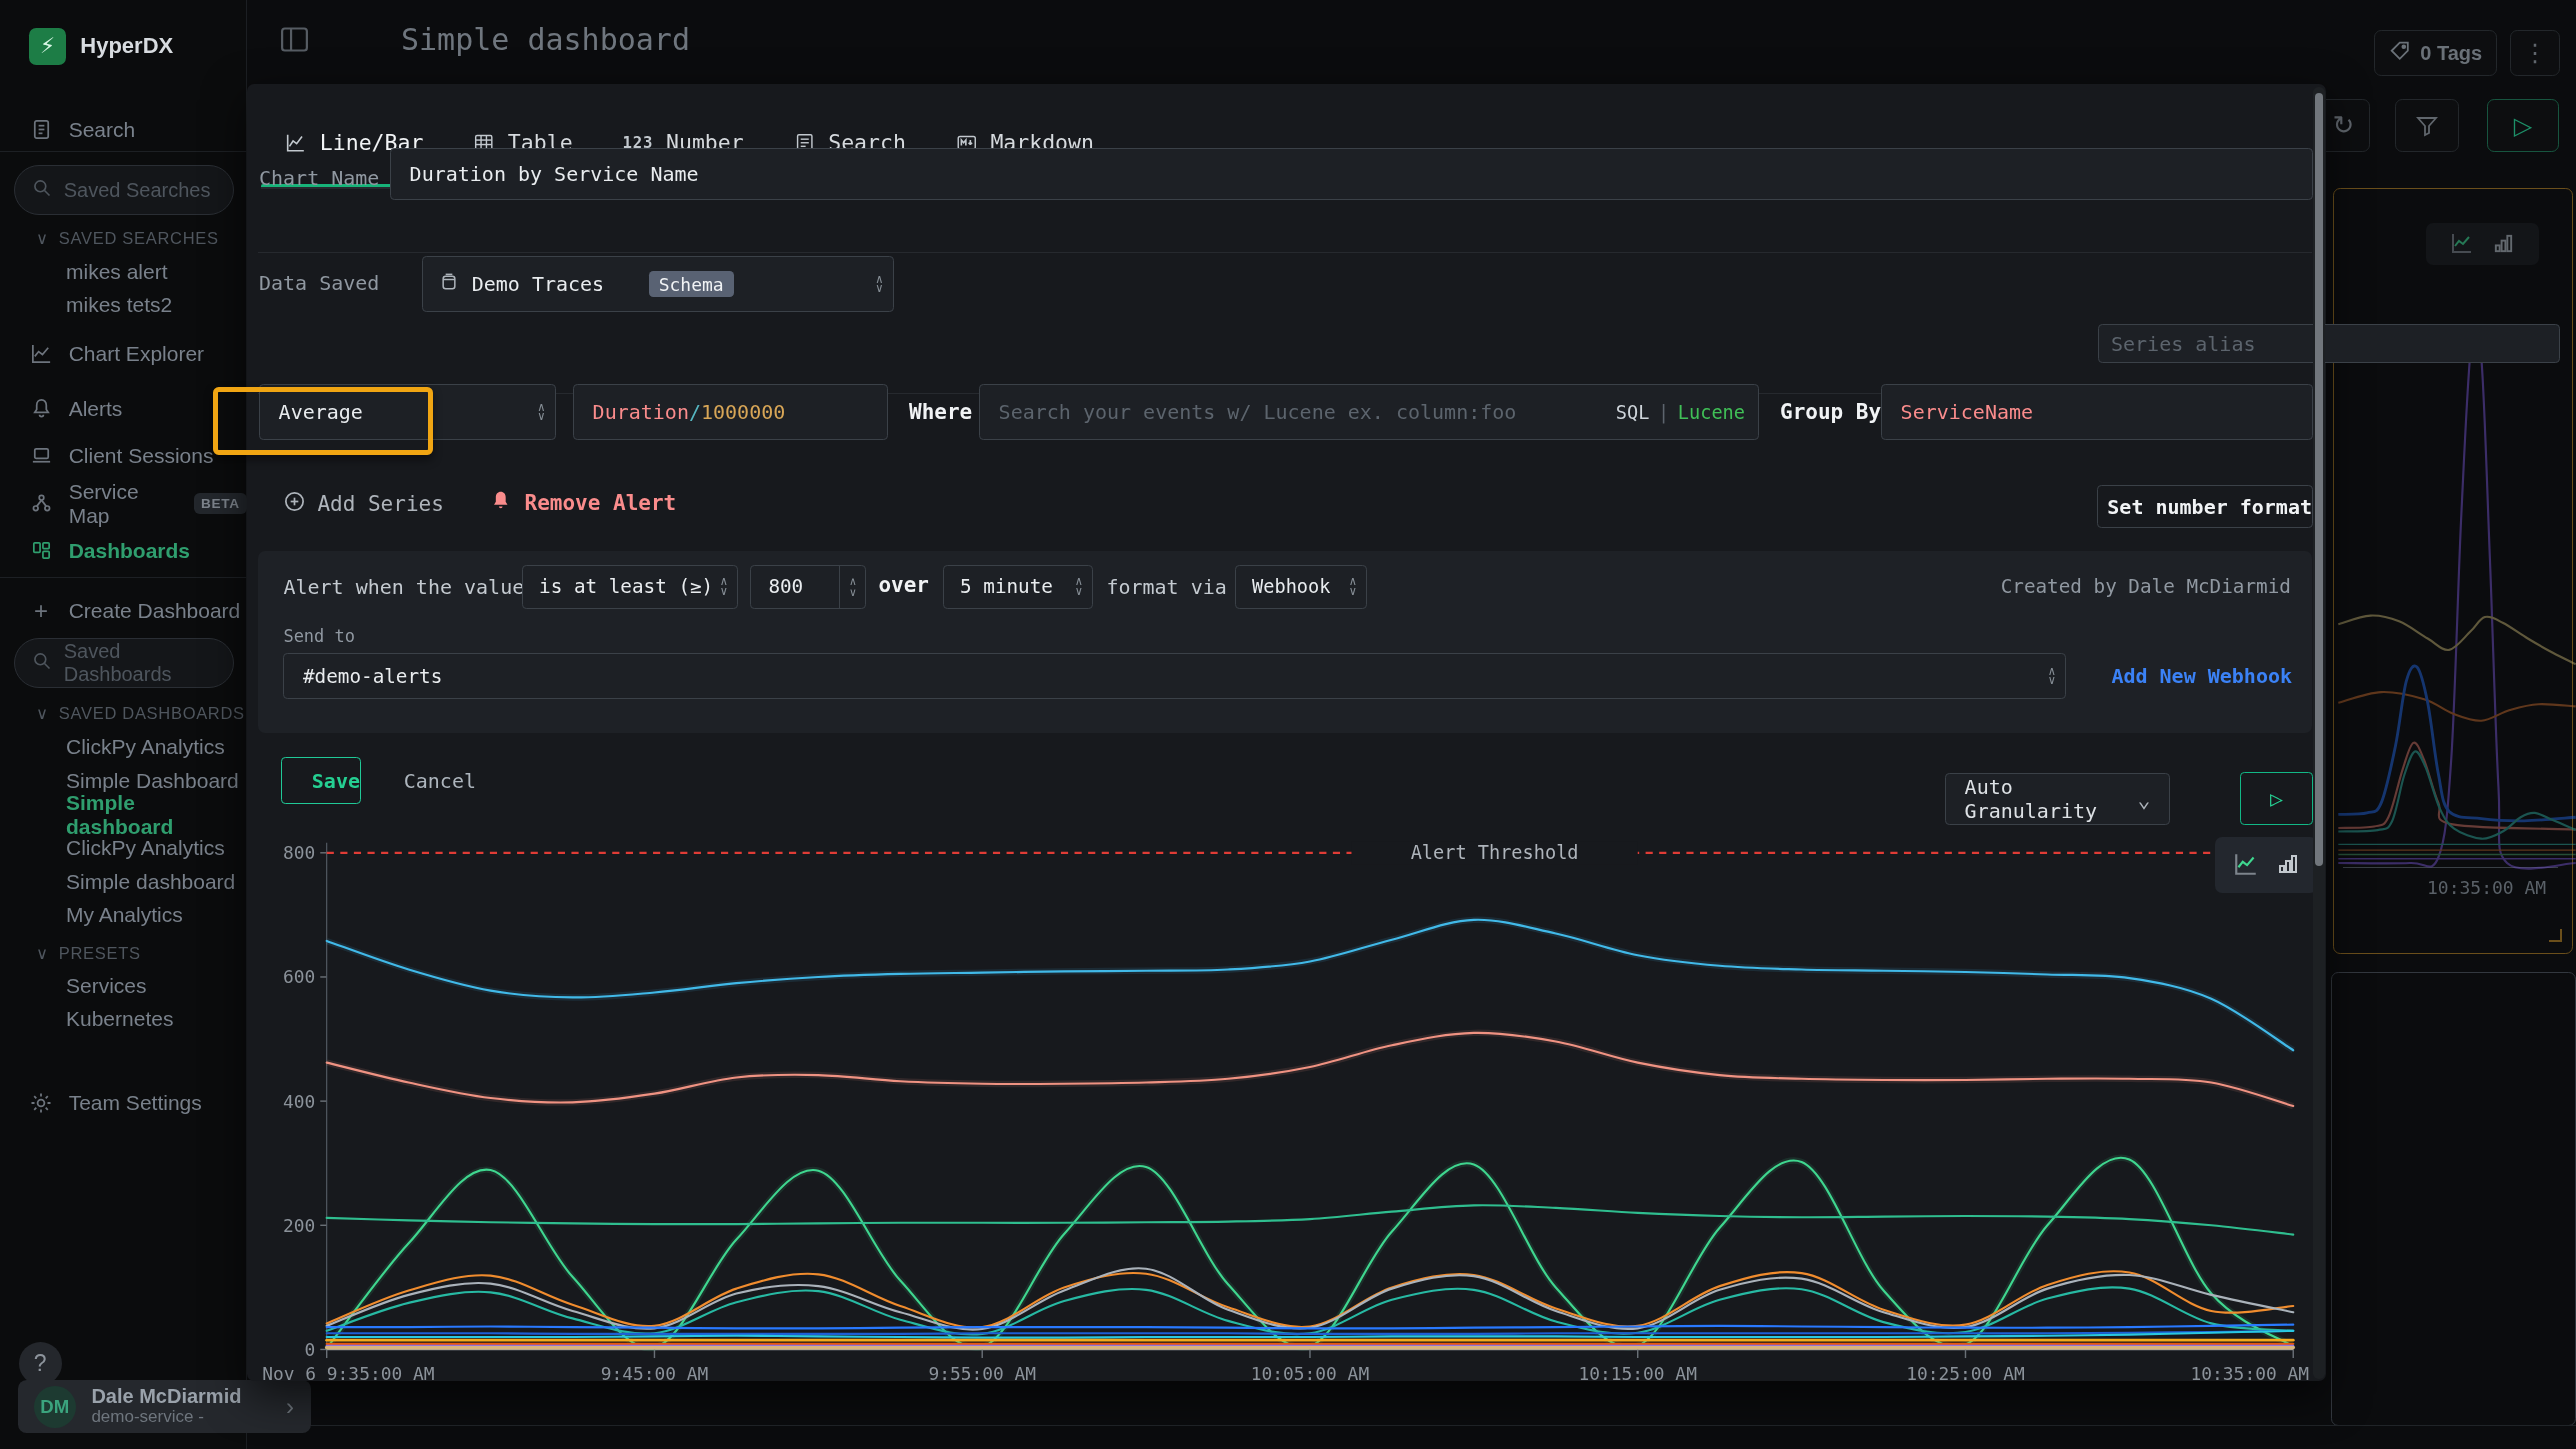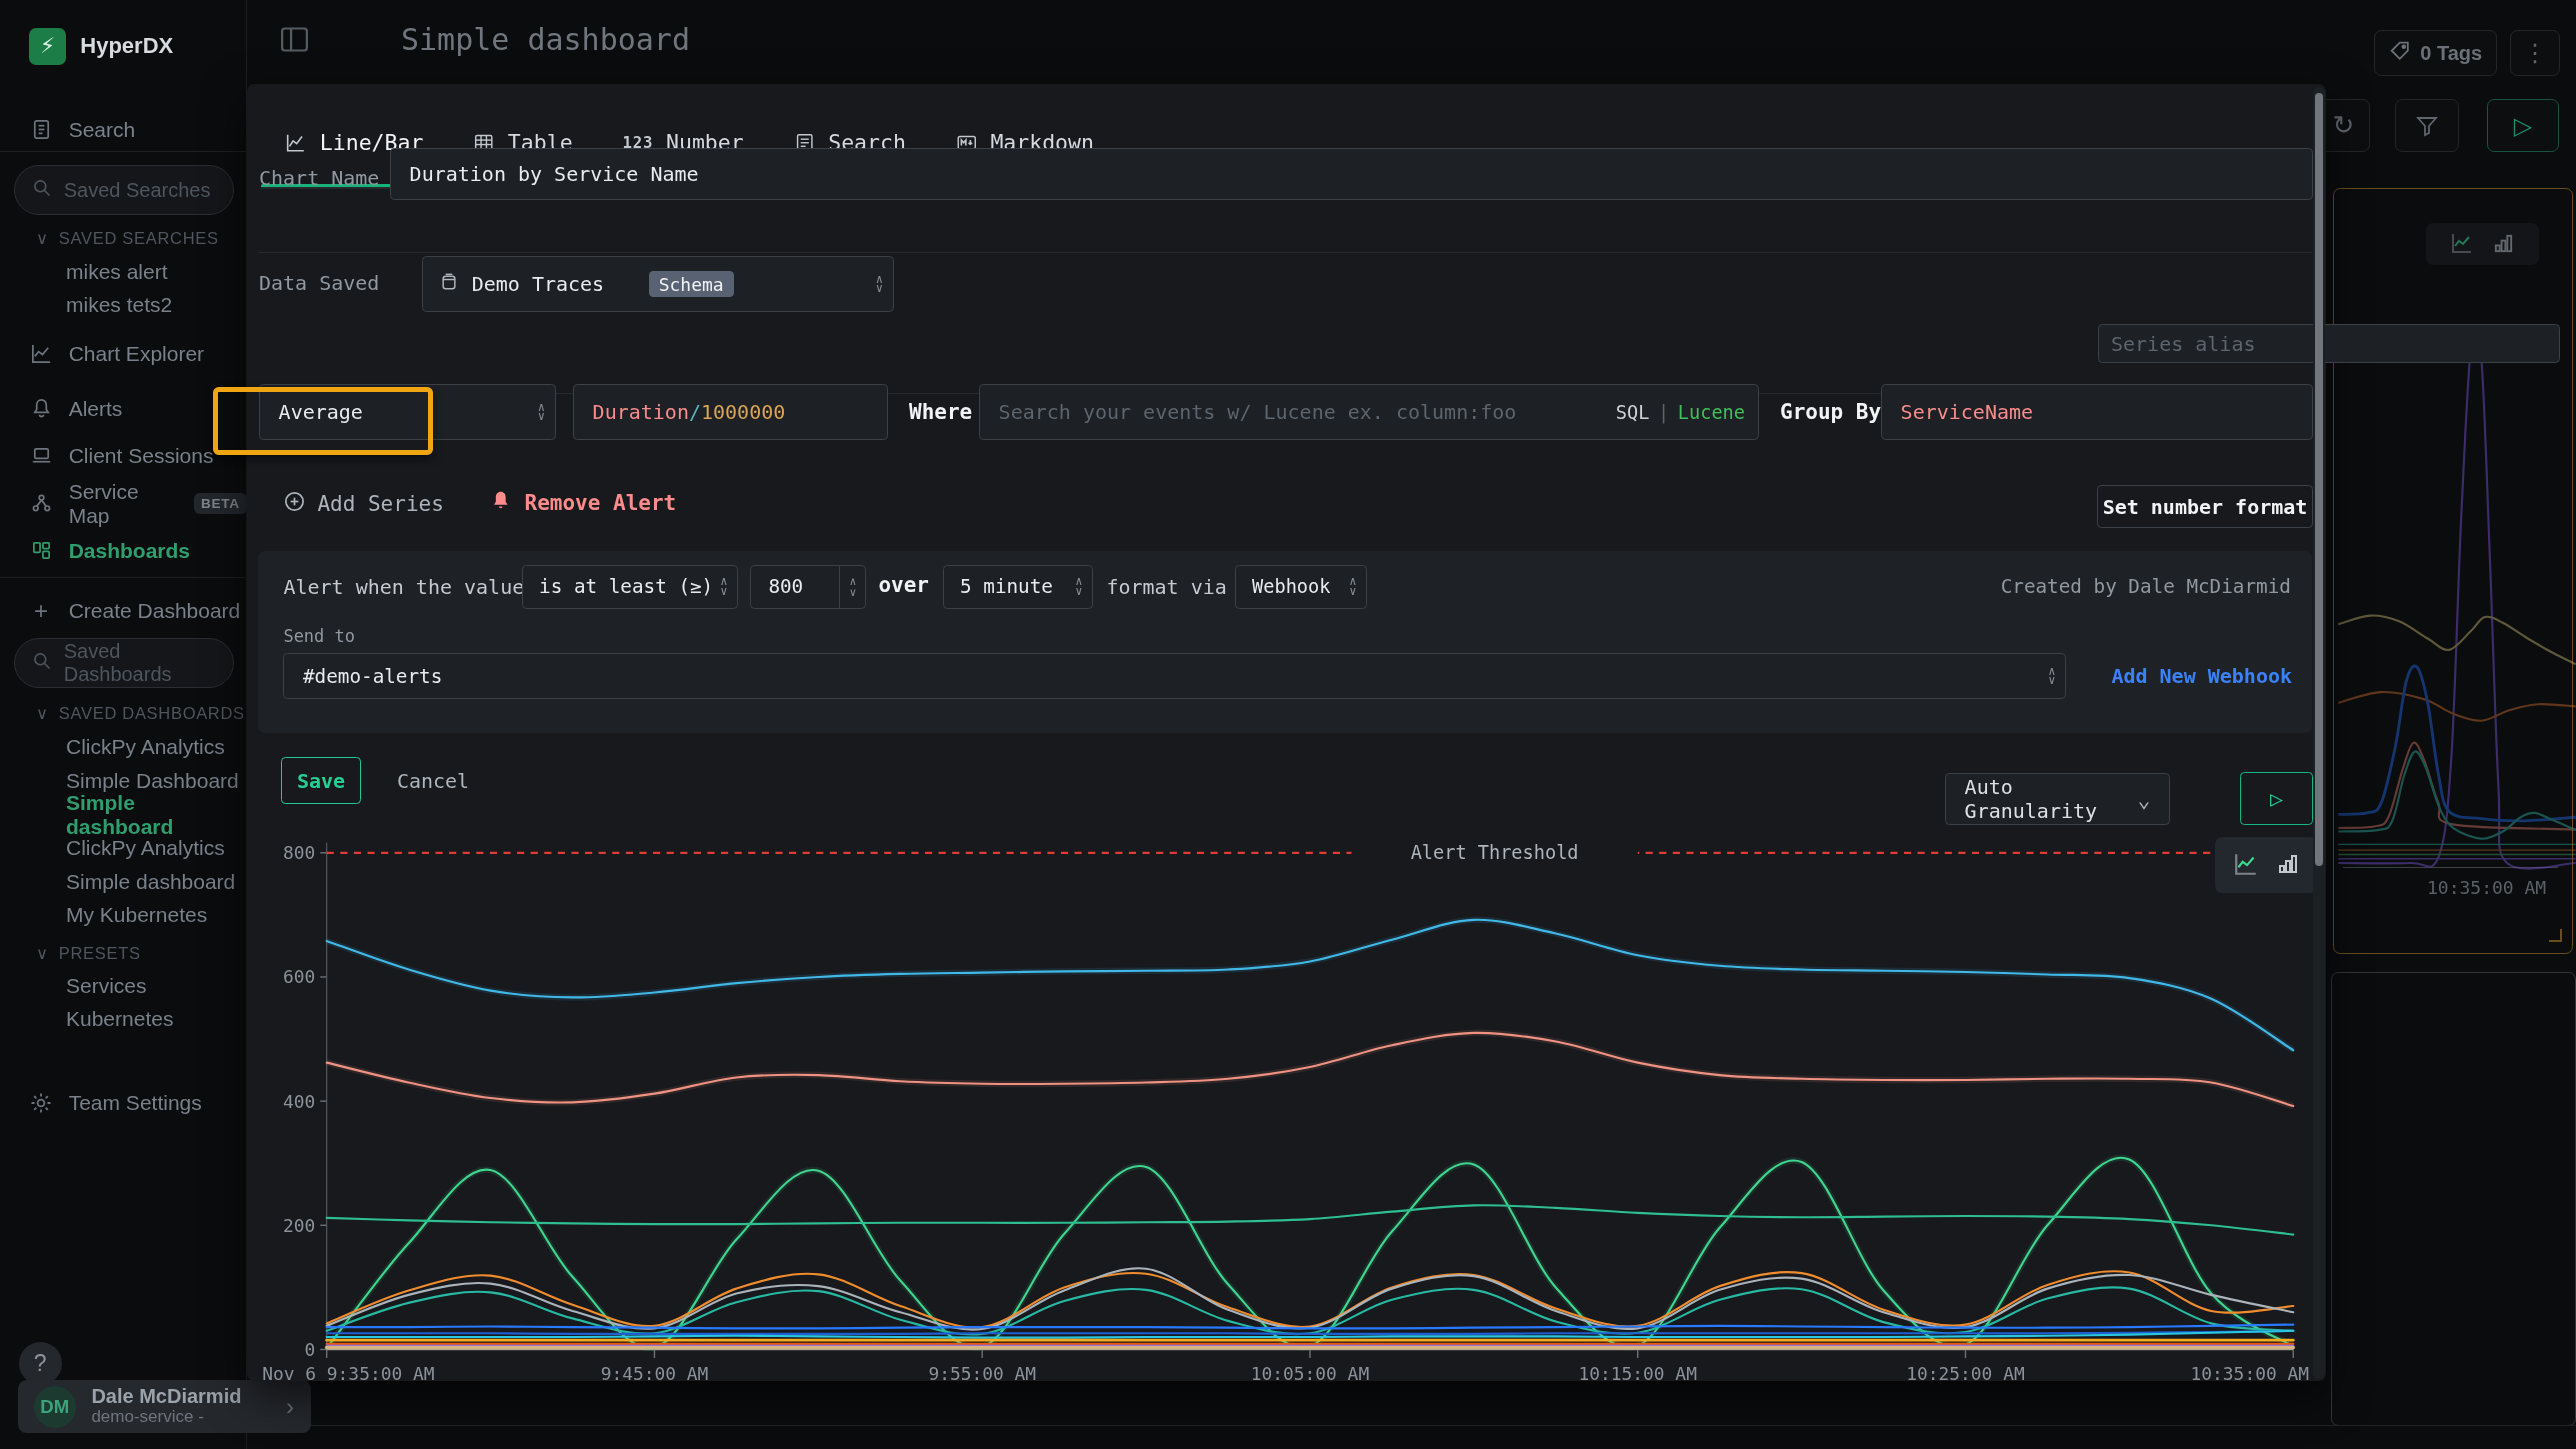--- a/index.html
+++ b/index.html
@@ -66,21 +66,21 @@
   .placeholder{color:#5c646d;}
   .chev-stack{display:flex;flex-direction:column;line-height:9.3px;color:#868e96;font-size:12px;margin-left:auto;margin-right:10px;}
   .divider{position:absolute;height:0.7px;background:#26292e;}
 
   
   #alert-panel{position:absolute;left:11.4px;top:467px;width:2054px;height:182px;background:#1e2126;border-radius:7.2px;}
 
   
   #highlight-box{position:absolute;left:213px;top:387px;width:220px;height:68px;border:5px solid #f0a513;border-radius:5.7px;box-shadow:0 4.3px 10px rgba(0,0,0,.45);z-index:12;background:transparent;}
 
-  .btn{display:flex;align-items:center;justify-content:center;border-radius:4.3px;font-size:20px;}
+  .btn{display:flex;align-items:center;justify-content:flex-end;border-radius:4.3px;font-size:20px;}
   #save-btn{border:1.4px solid #20c997;color:#25cf92;background:transparent;}
   #cancel-btn{color:#adb5bd;}
   #granularity{border:1.4px solid #3b4148;background:#1d2025;color:#dde1e5;font-size:20px;display:flex;align-items:center;justify-content:space-between;padding:0 18.6px;border-radius:4.3px;}
   #run-btn{border:1.4px solid #12b886;color:#25cf92;font-size:21.5px;display:flex;align-items:center;justify-content:center;border-radius:4.3px;background:transparent;}
   #chart-toggle{position:absolute;left:1968px;top:753px;width:102px;height:56px;background:#23272e;border-radius:7.2px;display:flex;align-items:center;justify-content:center;gap:17px;}
 </style>
 </head>
 <body>
 
 <div id="stage">
@@ -265,21 +265,21 @@
         <div class="sb-row" style="top: 799px; height: 31.5px;">
           <span class="sb-sub active-green">Simple dashboard</span>
         </div>
         <div class="sb-row" style="top: 832px; height: 31.5px;">
           <span class="sb-sub">ClickPy Analytics</span>
         </div>
         <div class="sb-row" style="top: 866px; height: 31.5px;">
           <span class="sb-sub">Simple dashboard</span>
         </div>
         <div class="sb-row" style="top: 899px; height: 31.5px;">
-          <span class="sb-sub">My Kubernetes</span>
+          <span class="sb-sub">My Analytics</span>
         </div>
       </div>
 
     <div class="sb-row" style="top:943px;height:21.5px;">
       <span class="sb-hdr">
           <span>∨</span>
           <span>PRESETS</span>
         </span>
     </div>
     <div id="presets-list">

